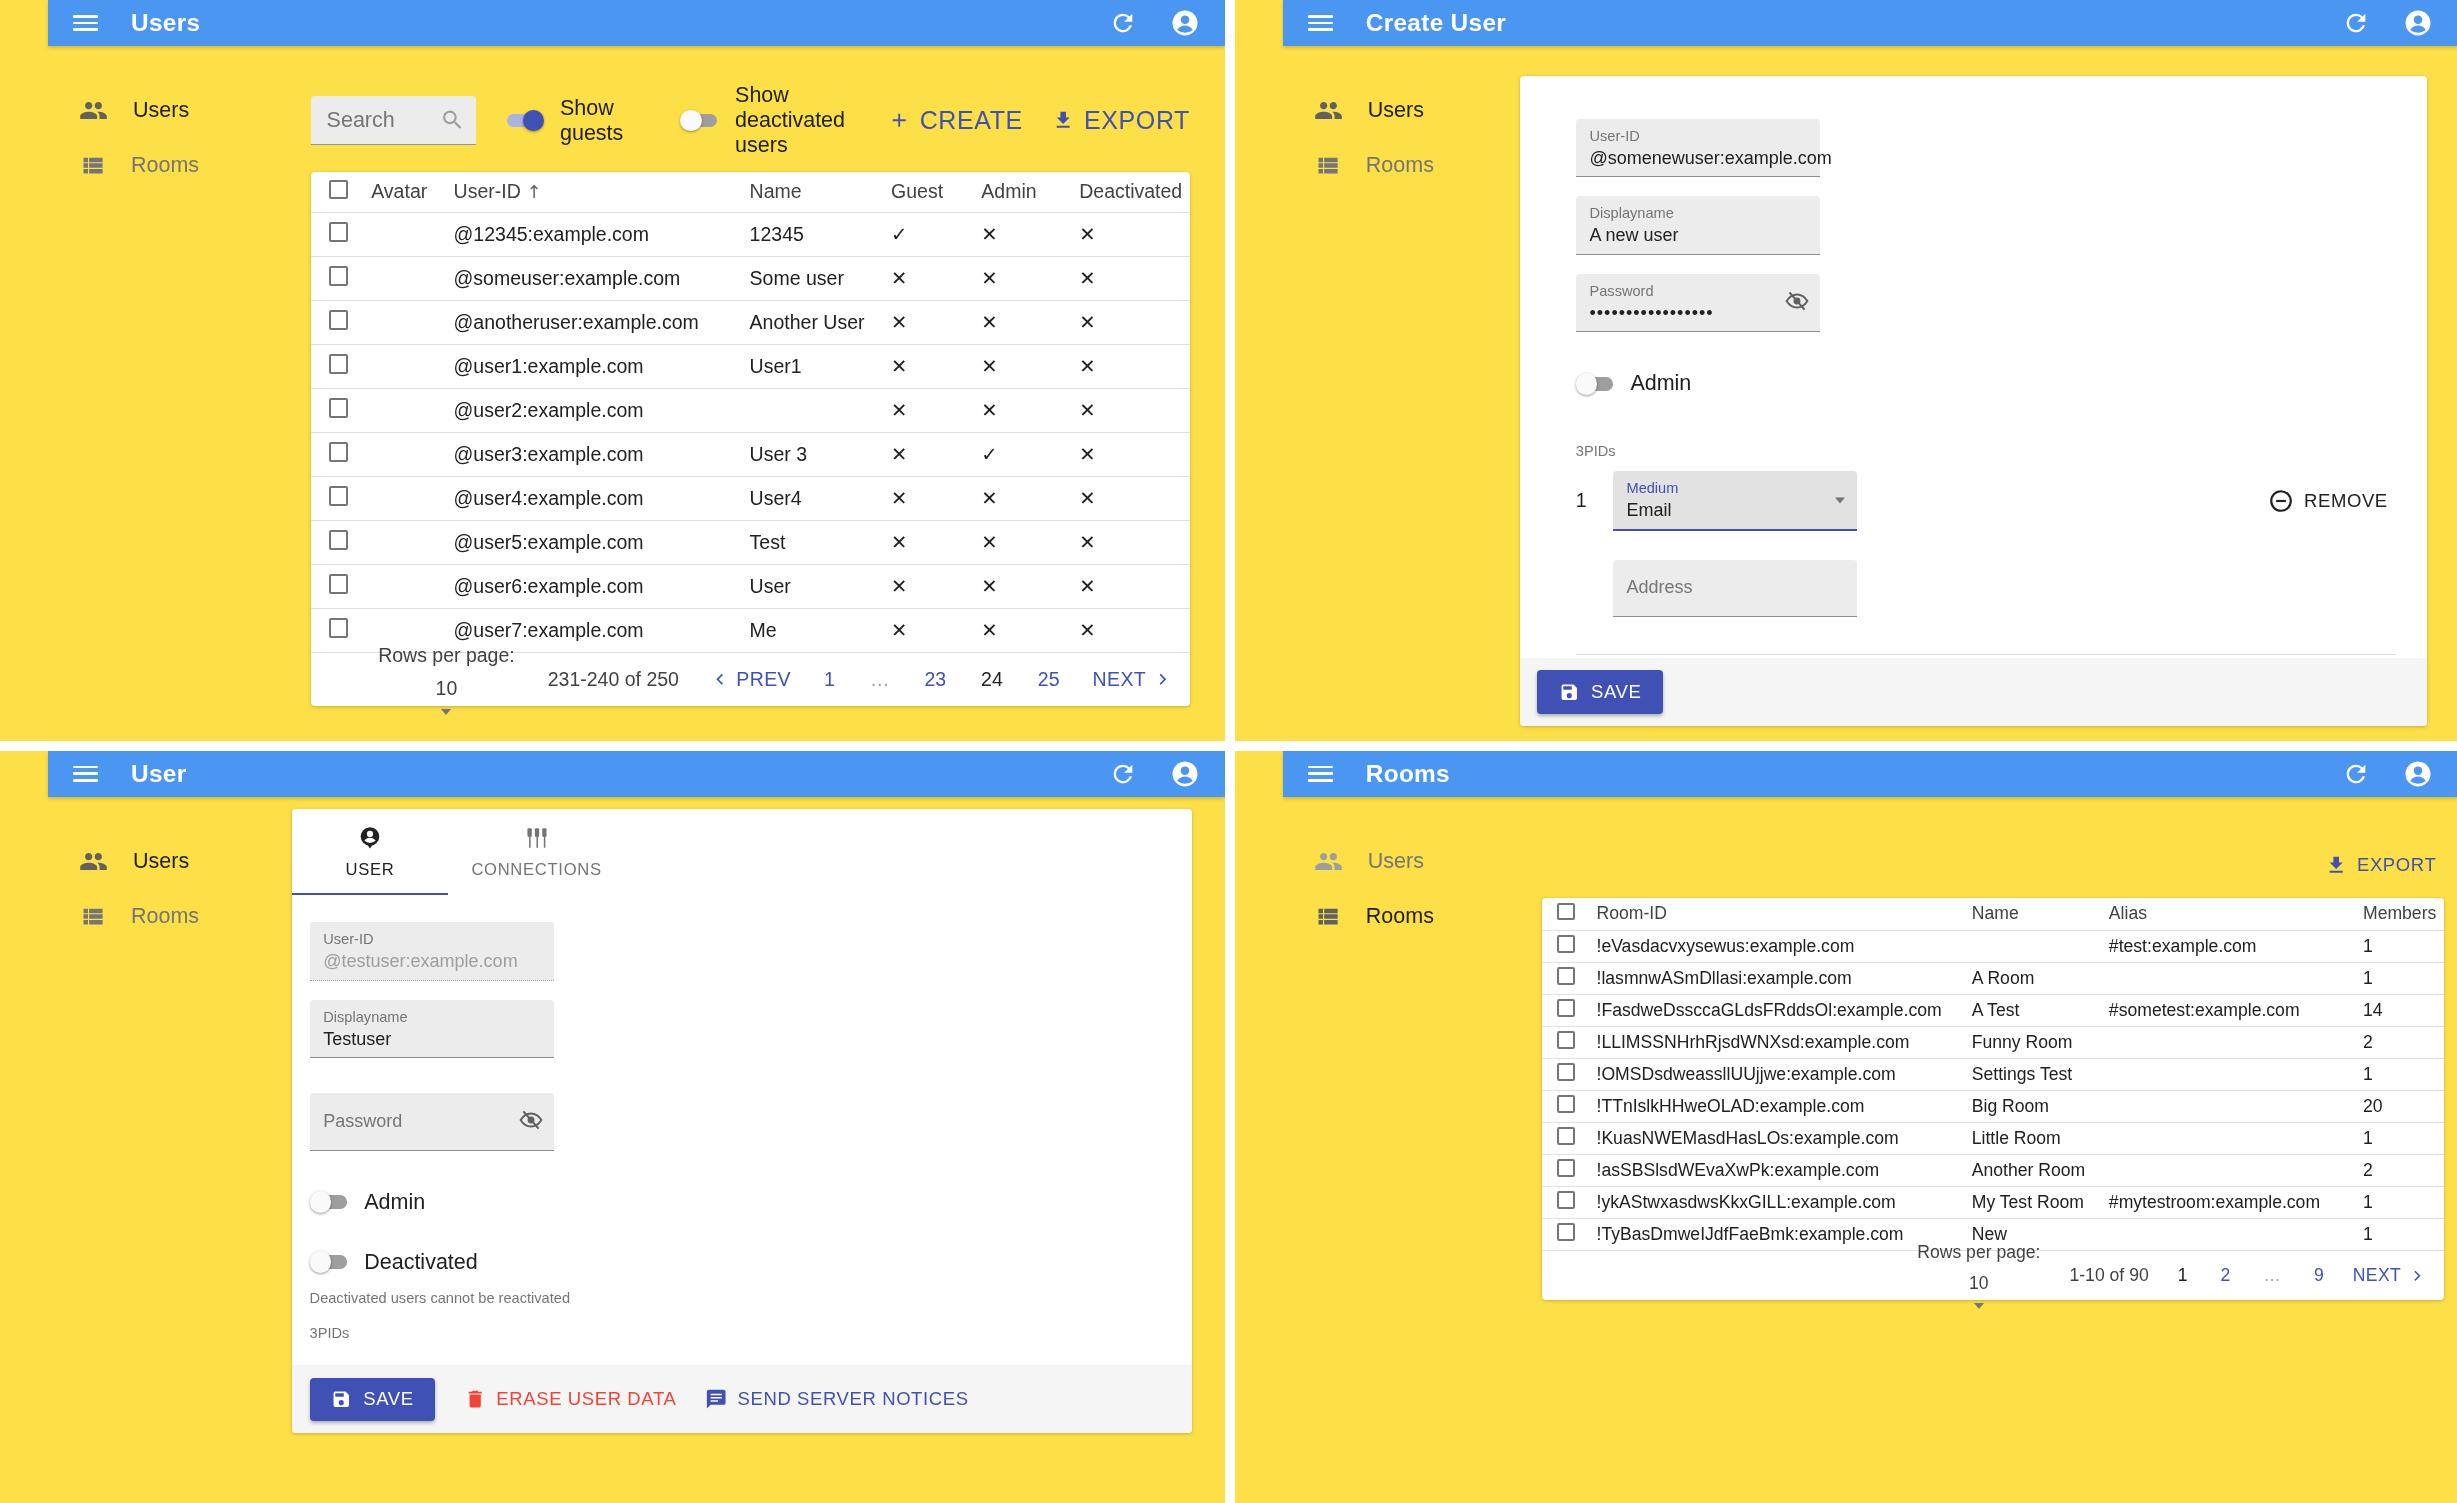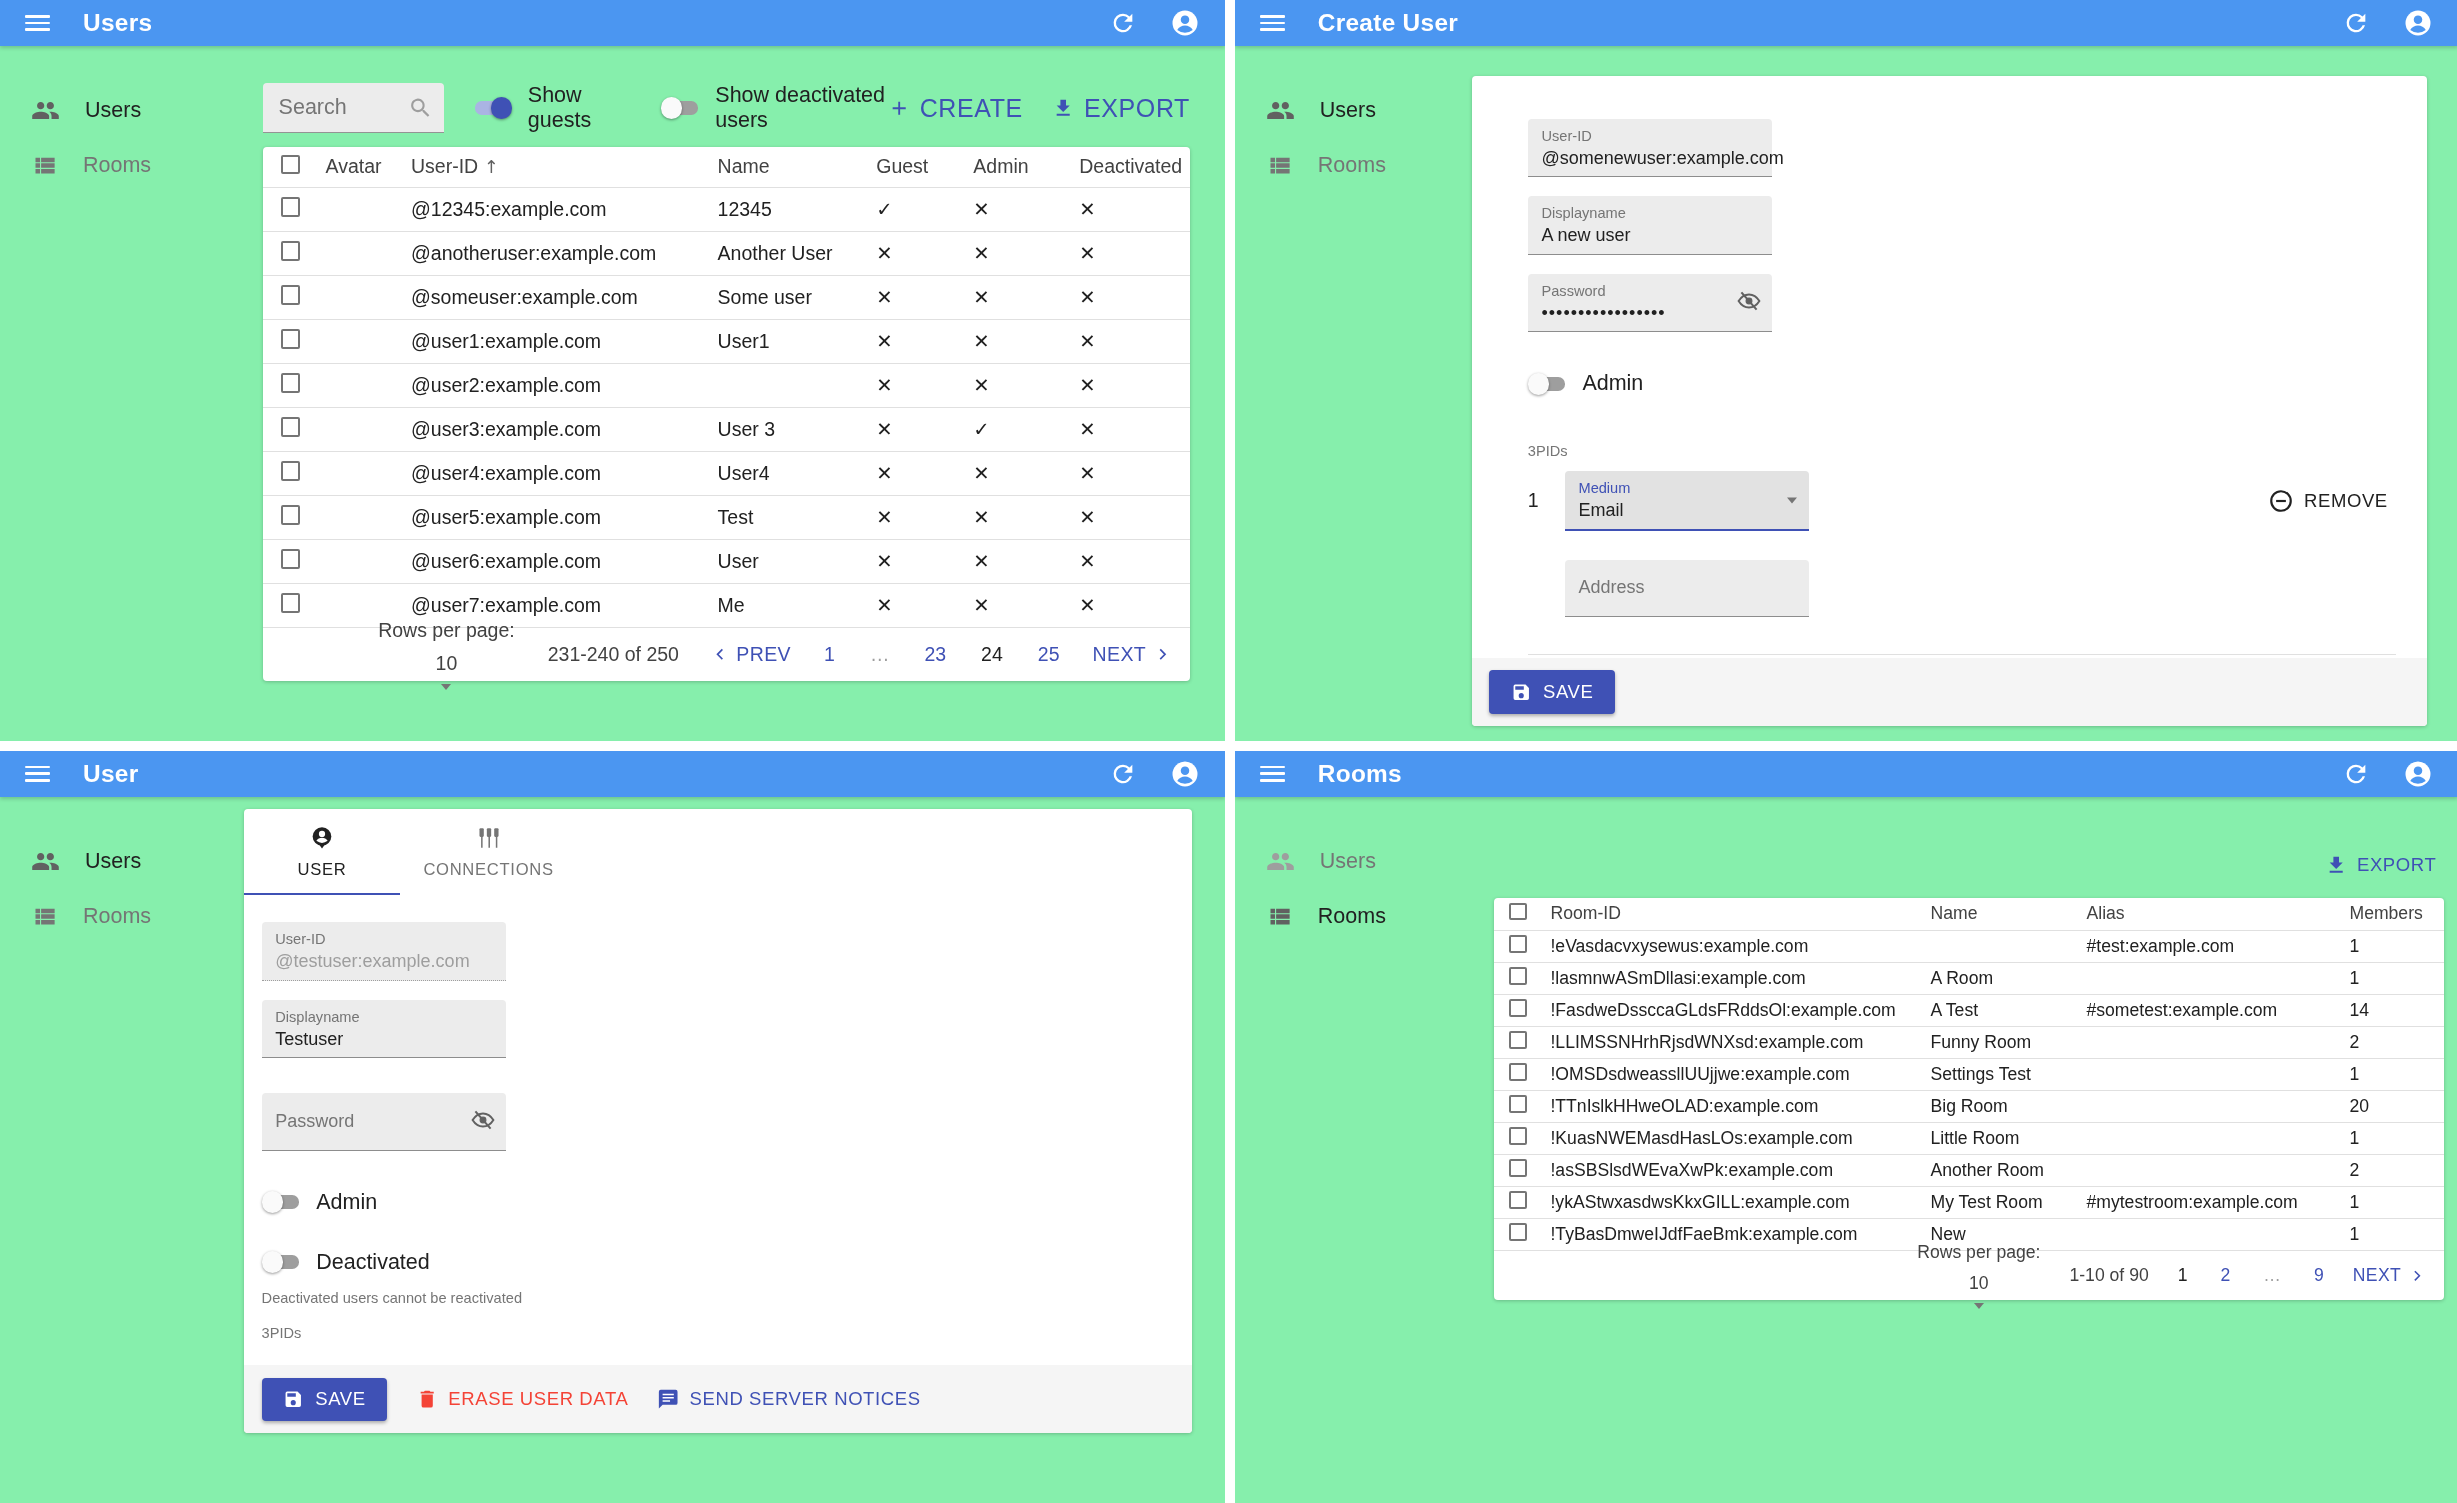--- a/index.html
+++ b/index.html
@@ -10,21 +10,21 @@
     grid-template-columns:1225px 1223px;
     grid-template-rows:741px 753px;
     gap:9.8px;
     font-family:"Liberation Sans", sans-serif;
     color:#212121;
     --indigo:#3f51b5;
     --bar:#4b96f1;
     --gray:#757575;
     --red:#f44336;
   }
-  .panel { background:#86efac; position:relative; overflow:hidden; }
+  .panel { background:#fde047; position:relative; overflow:hidden;padding-left:48px; }
 
   
   .appbar {
     height:46px; background:var(--bar); color:#fff;
     display:flex; align-items:center; padding:0 25px;
     box-shadow:0 2px 3.9px rgba(0,0,0,.18);
     position:relative; z-index:3;
   }
   .burger { width:25px; display:flex; flex-direction:column; gap:3.9px; cursor:pointer; }
   .burger i { display:block; height:2.9px; background:#fff; border-radius:1px; }
@@ -329,32 +329,32 @@
                 <td>@12345:example.com</td>
                 <td>12345</td>
                 <td class="mark">✓</td>
                 <td class="mark">✕</td>
                 <td class="mark">✕</td>
               </tr>
 
               <tr>
                 <td style="padding-left:17.6px;"><span class="cb"></span></td>
                 <td></td>
+                <td>@someuser:example.com</td>
+                <td>Some user</td>
+                <td class="mark">✕</td>
+                <td class="mark">✕</td>
+                <td class="mark">✕</td>
+              </tr>
+
+              <tr>
+                <td style="padding-left:17.6px;"><span class="cb"></span></td>
+                <td></td>
                 <td>@anotheruser:example.com</td>
                 <td>Another User</td>
-                <td class="mark">✕</td>
-                <td class="mark">✕</td>
-                <td class="mark">✕</td>
-              </tr>
-
-              <tr>
-                <td style="padding-left:17.6px;"><span class="cb"></span></td>
-                <td></td>
-                <td>@someuser:example.com</td>
-                <td>Some user</td>
                 <td class="mark">✕</td>
                 <td class="mark">✕</td>
                 <td class="mark">✕</td>
               </tr>
 
               <tr>
                 <td style="padding-left:17.6px;"><span class="cb"></span></td>
                 <td></td>
                 <td>@user1:example.com</td>
                 <td>User1</td>

